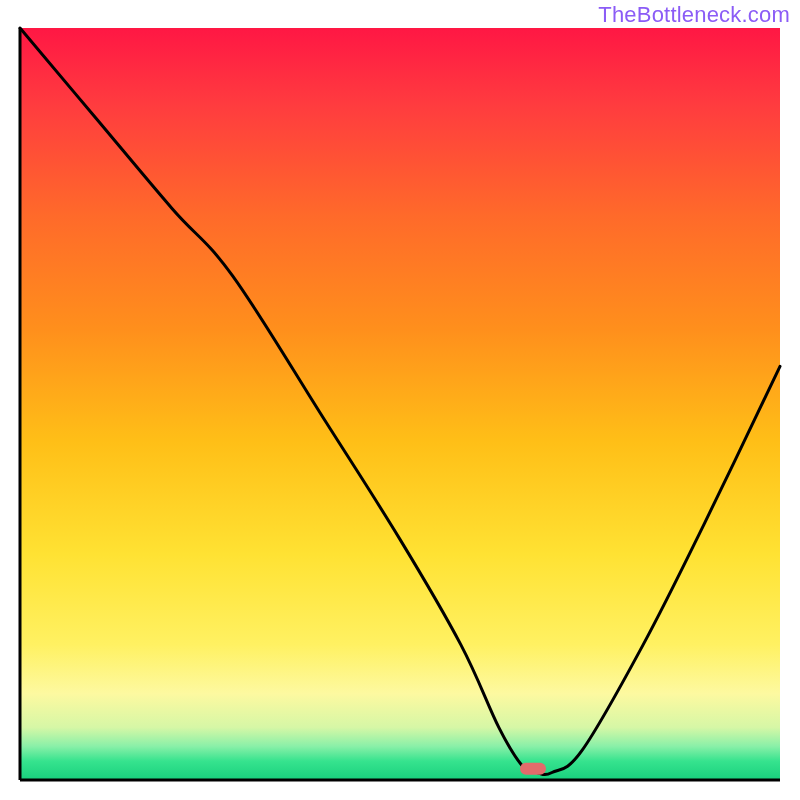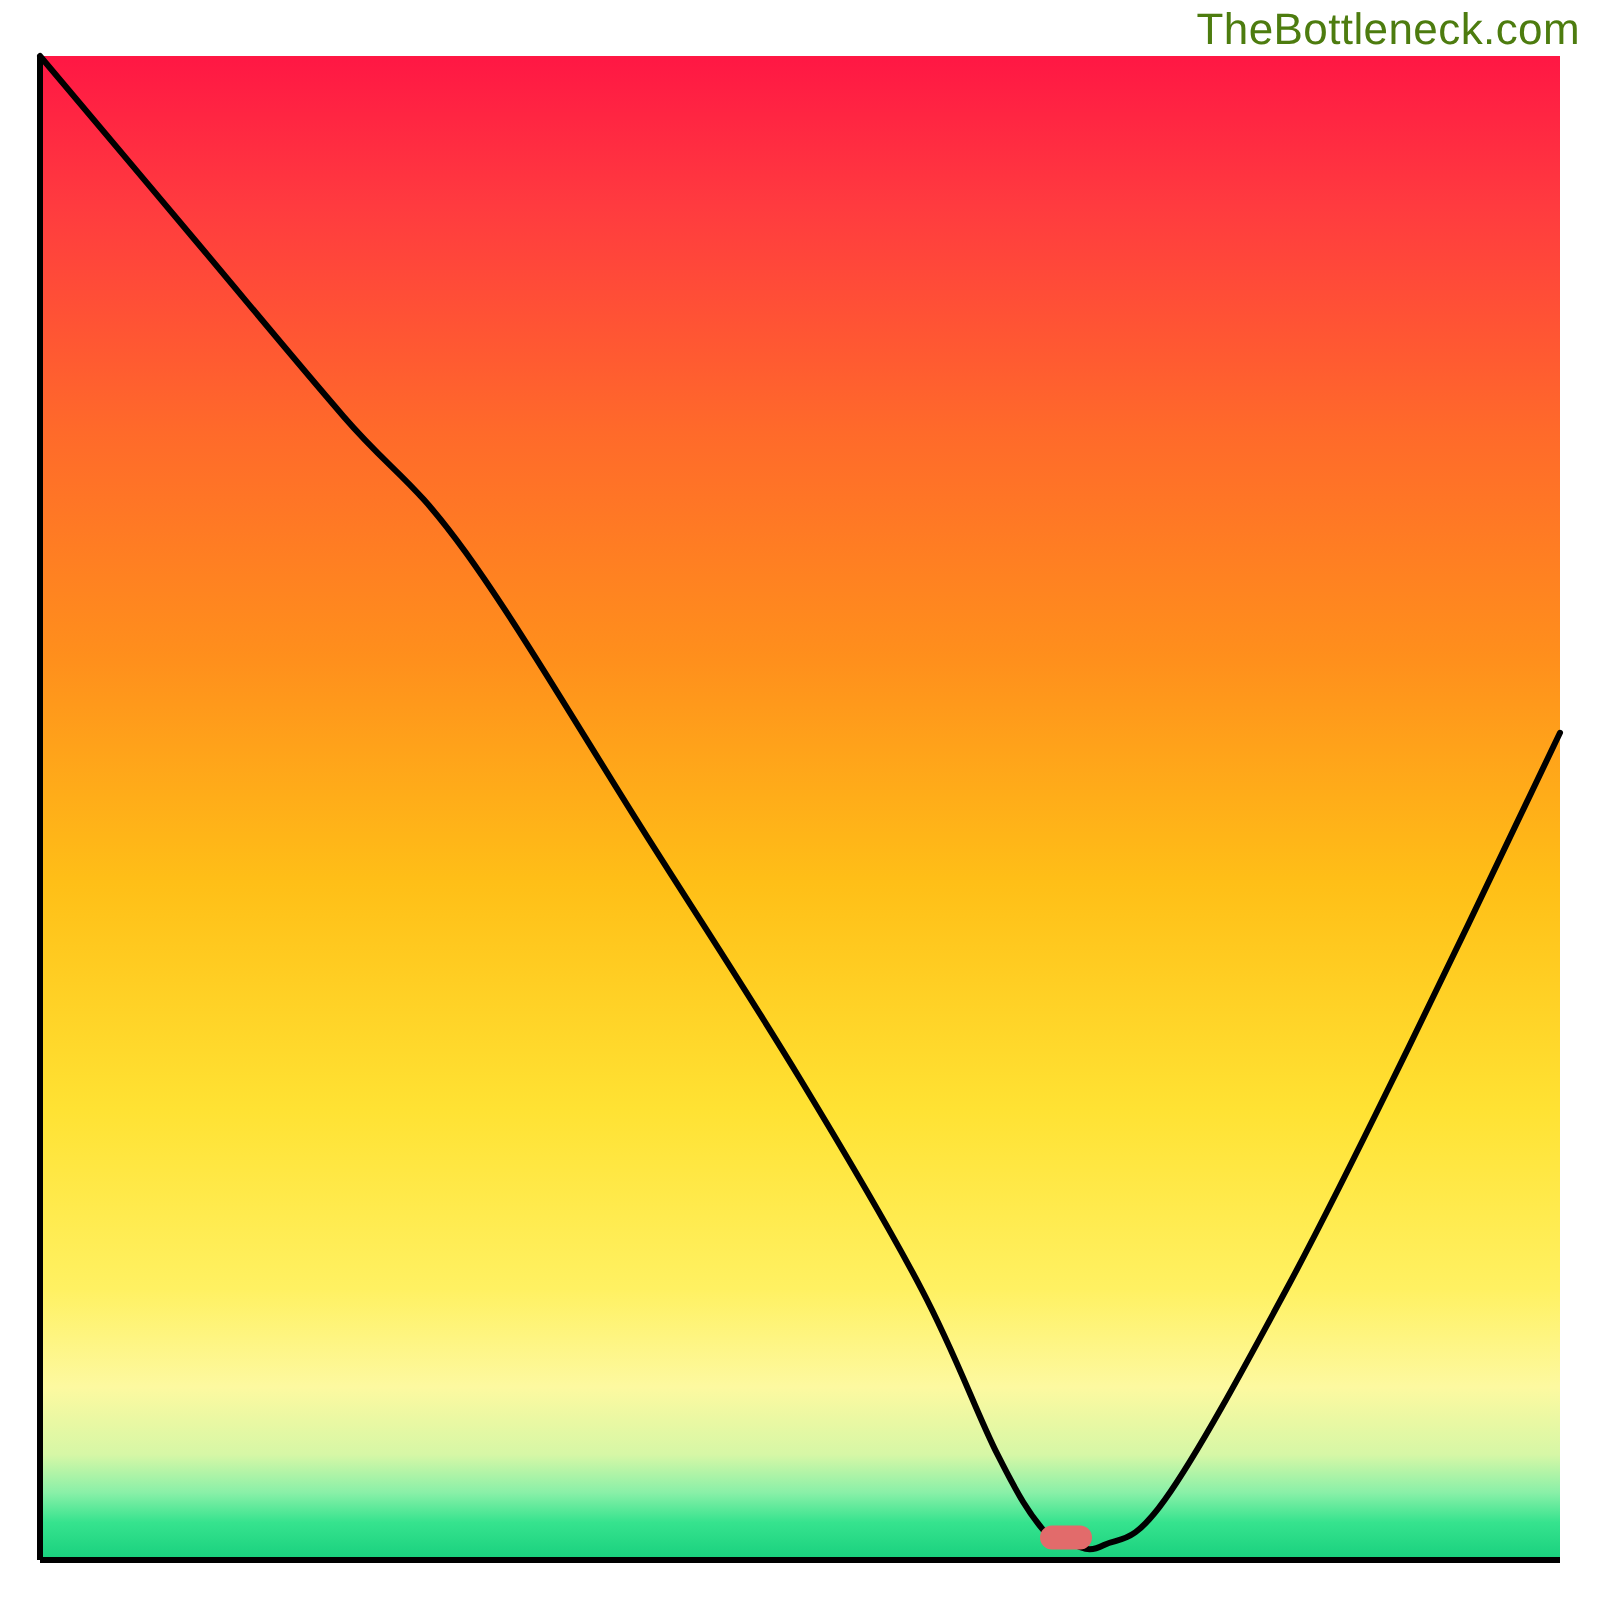--- a/index.html
+++ b/index.html
@@ -14,21 +14,21 @@
     position: relative;
     width: 800px;
     height: 800px;
   }
   .watermark {
     position: absolute;
     top: 2px;
     right: 10px;
     font-size: 22px;
     font-weight: 500;
-    color: #4d7c0f;
+    color: #8b5cf6;
     letter-spacing: 0.2px;
     z-index: 10;
   }
   svg {
     display: block;
   }
 </style>
 </head>
 <body>
 <div class="container">

